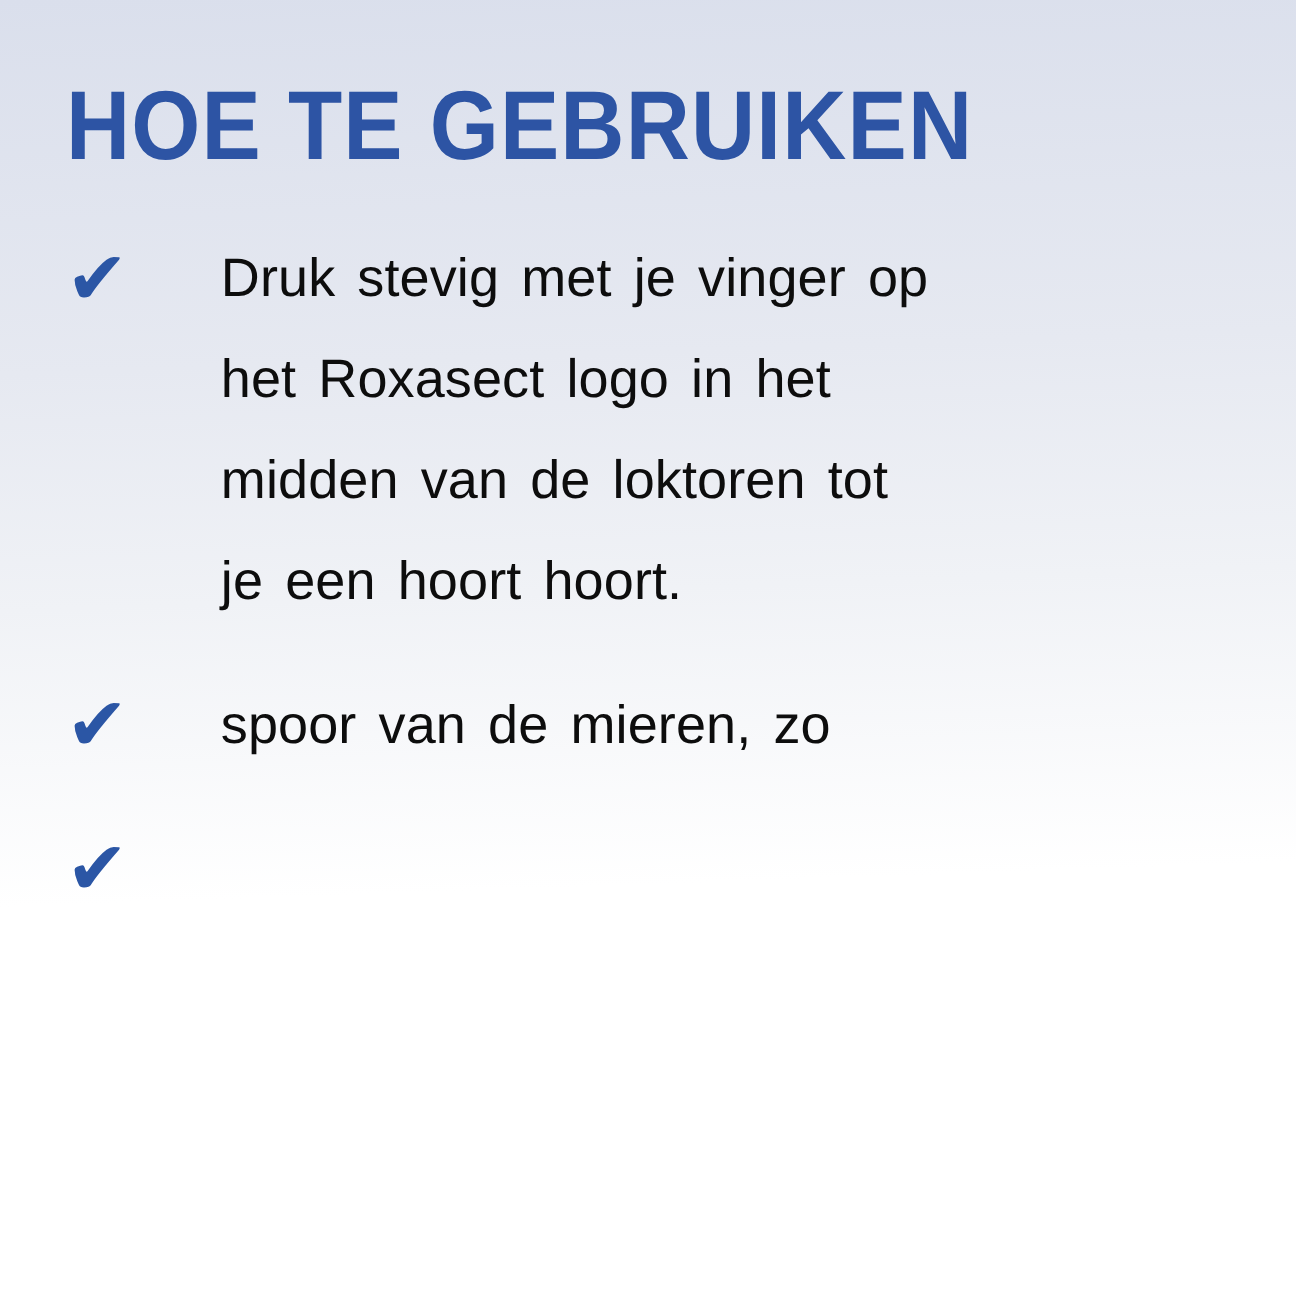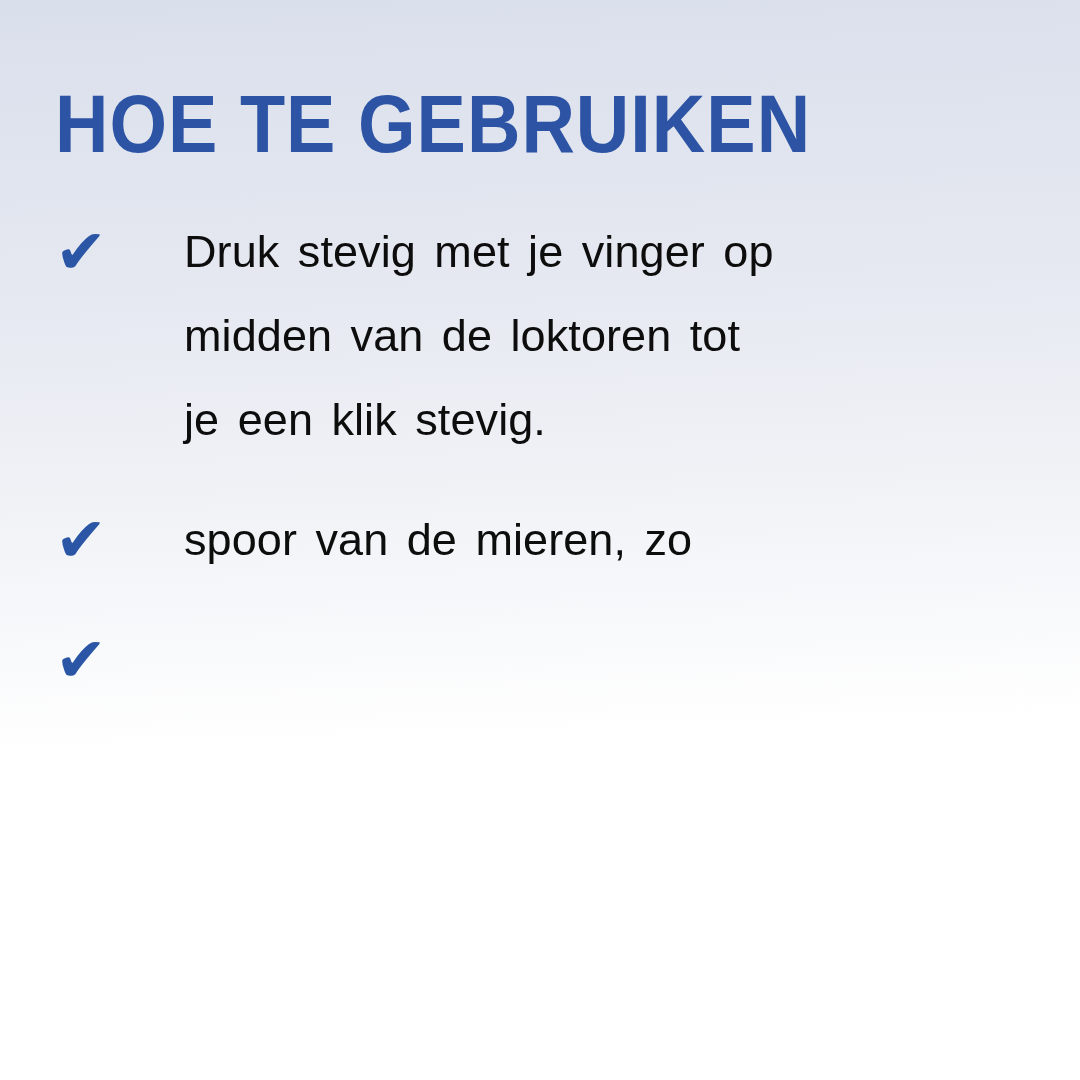--- a/index.html
+++ b/index.html
@@ -11,21 +11,21 @@
     width: 1080px;
     height: 784px;
     overflow: hidden;
     background: linear-gradient(178deg,
       var(--bg-top, #dadfec) 0%,
       #e6e9f1 38%,
       #f0f2f6 62%,
       var(--bg-bottom, #ffffff) 92%);
     font-family: "Liberation Sans", sans-serif;
     box-sizing: border-box;
-    padding: 84px 40px 0 55px;
+    padding: 64px 40px 0 55px;
   }
   .title {
     margin: 0 0 52px 0;
     font-size: 74px;
     line-height: 1.0;
     font-weight: 700;
     letter-spacing: 1px;
     color: var(--title-blue, #2d54a4);
     transform: scaleY(1.10);
     transform-origin: left top;
@@ -68,22 +68,23 @@
 <div class="canvas">
 
   <h1 class="title">HOE TE GEBRUIKEN</h1>
 
   <ul class="bullet-list">
 
     <li class="bullet">
       <span class="check">✔</span>
       <div class="bullet-text">
         <div class="bullet-line">Druk stevig met je vinger op</div>
+        <div class="bullet-line">het Roxasect logo in het</div>
         <div class="bullet-line">midden van de loktoren tot</div>
-        <div class="bullet-line">je een klik stevig.</div>
+        <div class="bullet-line">je een hoort hoort.</div>
       </div>
     </li>
 
     <li class="bullet">
       <span class="check">✔</span>
       <div class="bullet-text">
         <div class="bullet-line">spoor van de mieren, zo</div>
       </div>
     </li>
 

